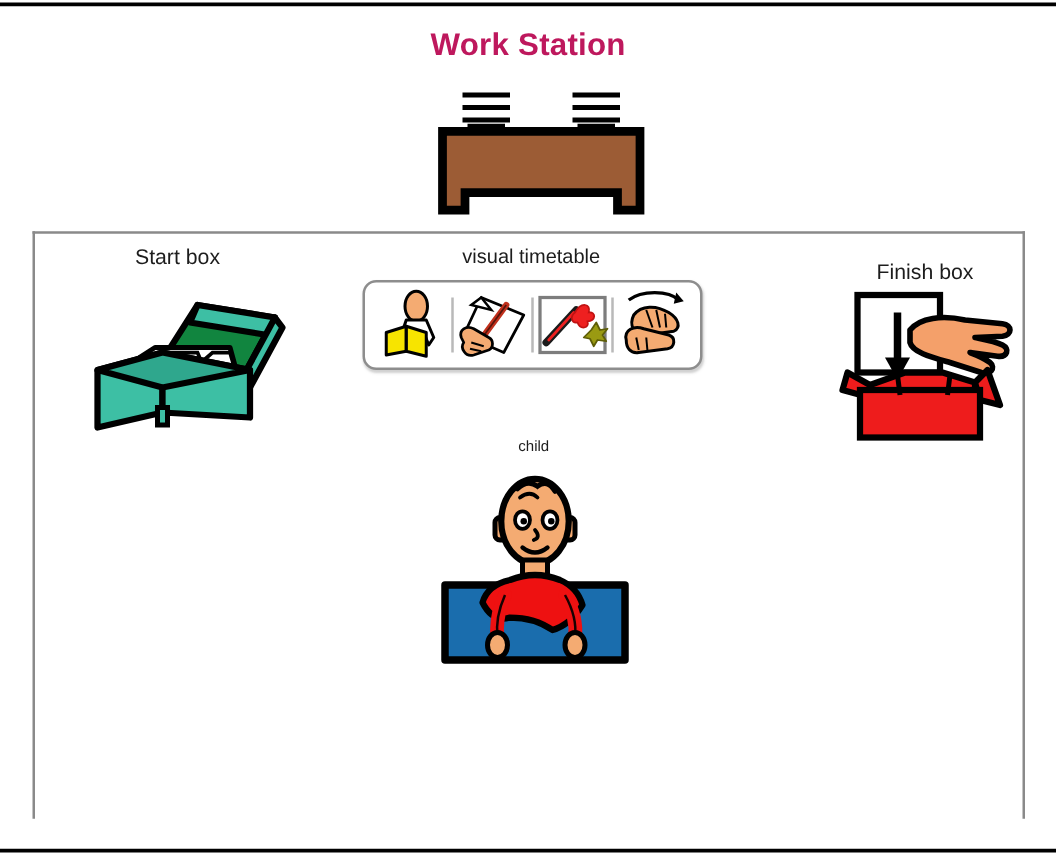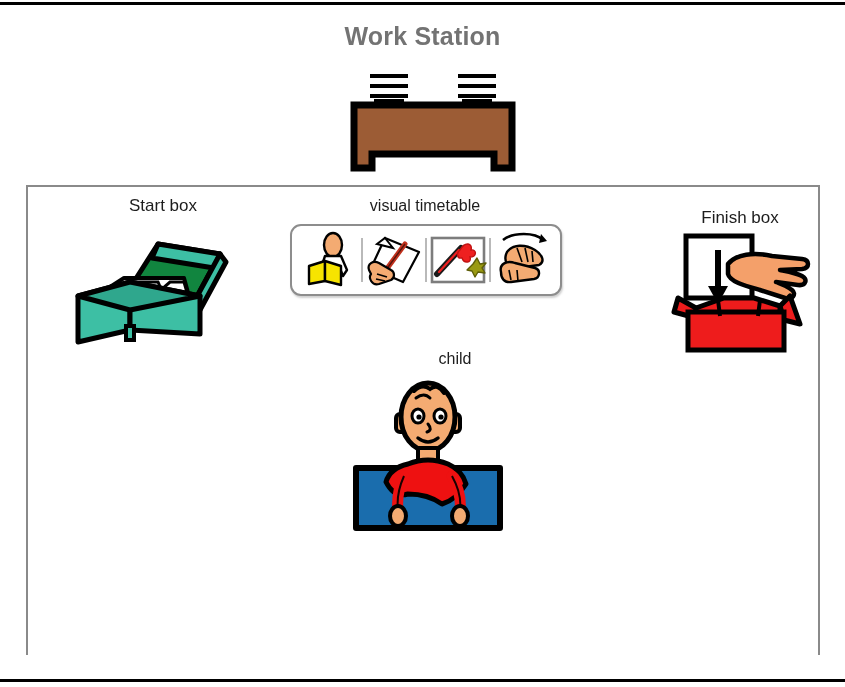--- a/index.html
+++ b/index.html
@@ -30,21 +30,21 @@
   
   .title {
     position: absolute;
     left: 0;
     top: 22px;
     width: 845px;
     text-align: center;
     font-size: 25px;
     font-weight: bold;
     letter-spacing: 0.2px;
-    color: #737373;
+    color: #be185d;
   }
 
   
   .desk-wrap {
     position: absolute;
     left: 348px;
     top: 68px;
     width: 170px;
     height: 105px;
   }
@@ -66,24 +66,24 @@
 
   
   .lbl {
     position: absolute;
     text-align: center;
     font-size: 17px;
     font-weight: normal;
     color: #1d1d1d;
     white-space: nowrap;
   }
-  .lbl-start { left: 68px; top: 196px; width: 190px; }
+  .lbl-start { left: 47px; top: 196px; width: 190px; }
   .lbl-timetable { left: 300px; top: 197px; width: 250px; font-size: 16px; }
   .lbl-finish { left: 640px; top: 208px; width: 200px; }
-  .lbl-child { left: 380px; top: 350px; width: 150px; font-size: 16px; }
+  .lbl-child { left: 352px; top: 350px; width: 150px; font-size: 12px; }
 
   
   .startbox {
     position: absolute;
     left: 72px;
     top: 238px;
     width: 165px;
     height: 112px;
   }
 

